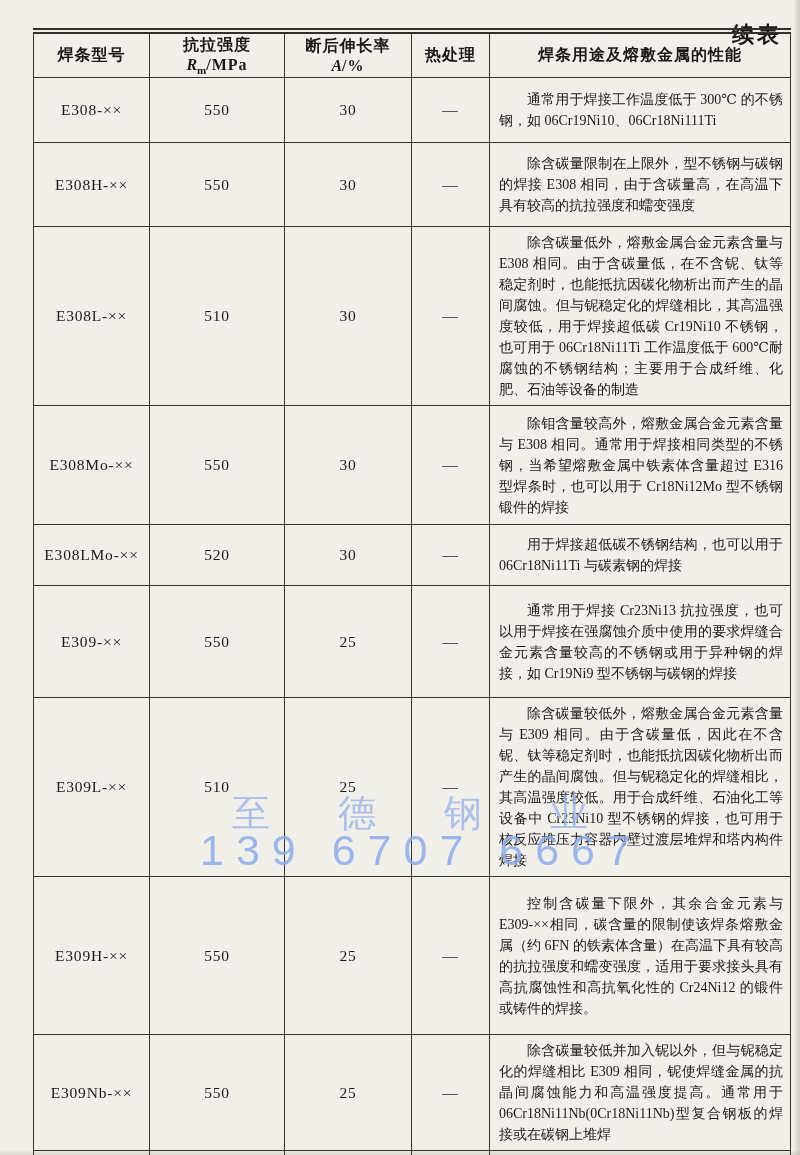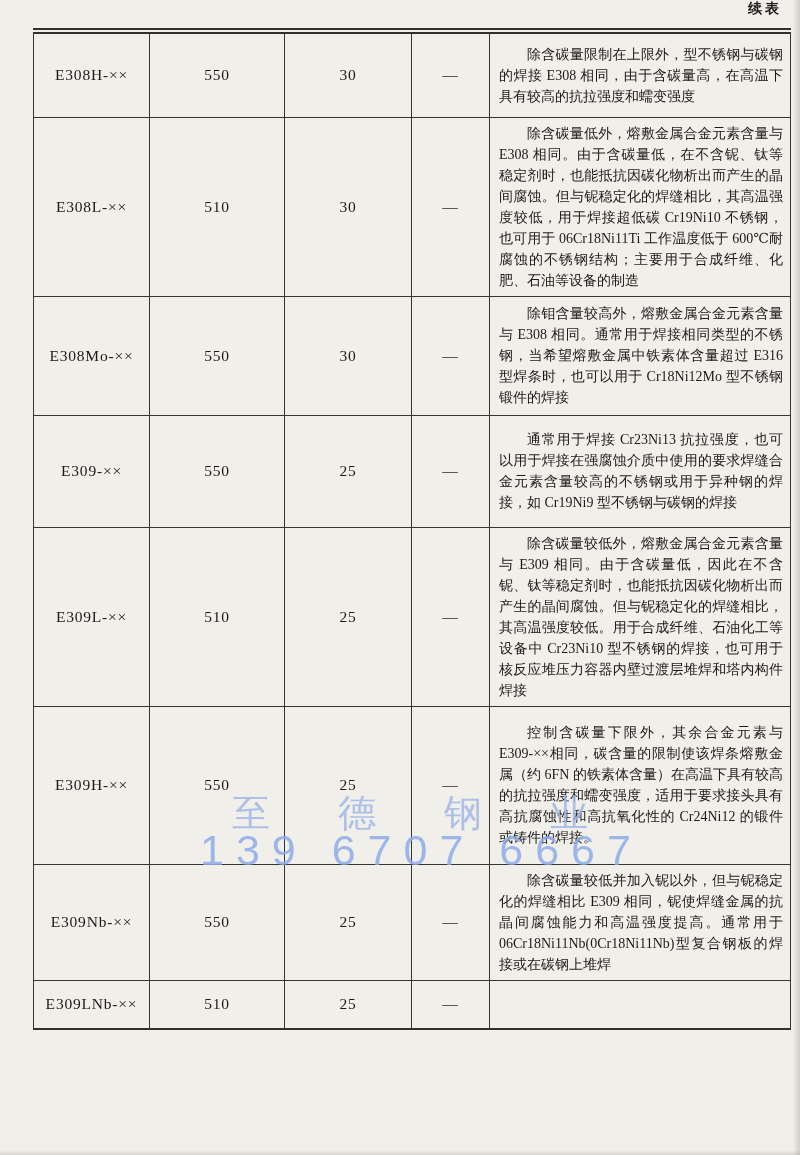--- a/index.html
+++ b/index.html
@@ -11,22 +11,22 @@
   }
   .page-edge-right{
     position:absolute;top:0;right:0;width:7px;height:100%;
     background:linear-gradient(to left, rgba(170,163,152,.45), rgba(170,163,152,0));
   }
   .page-edge-bottom{
     position:absolute;left:0;bottom:0;width:100%;height:5px;
     background:linear-gradient(to top, rgba(170,163,152,.35), rgba(170,163,152,0));
   }
   .cont-label{
-    position:absolute;top:0;right:18px;
-    font-size:14px;font-weight:bold;letter-spacing:3px;
+    position:absolute;top:20px;right:18px;
+    font-size:22px;font-weight:bold;letter-spacing:3px;
   }
   .table-wrap{
     position:absolute;left:33px;top:28px;width:758px;
     border-top:2px solid #33302b;
     padding-top:2px;
   }
   table{
     border-collapse:collapse;table-layout:fixed;width:757px;
     border-top:2px solid #33302b;
   }
@@ -87,21 +87,37 @@
 <div class="table-wrap">
 <table>
   <colgroup>
     <col class="c-model">
         <col class="c-tensile">
         <col class="c-elong">
         <col class="c-heat">
         <col class="c-usage">
   </colgroup>
   <tbody>
-
+        <tr class="header-row">
+    <th><span>焊条型号</span></th>
+    <th><span>抗拉强度 </span><span class="sym">R</span><sub>m</sub><span>/MPa</span></th>
+    <th><span>断后伸长率 </span><span class="sym">A</span><span>/%</span></th>
+    <th><span>热处理</span></th>
+    <th><span>焊条用途及熔敷金属的性能</span></th>
+  </tr>
+
+  <tr class="r1">
+    <td class="center">E308-××</td>
+    <td class="center">550</td>
+    <td class="center">30</td>
+    <td class="center">—</td>
+    <td class="usage">
+            <span class="indent">通常用于焊接工作温度低于 300℃ 的不锈钢，如 06Cr19Ni10、06Cr18Ni111Ti</span>
+          </td>
+  </tr>
   <tr class="r2">
     <td class="center">E308H-××</td>
     <td class="center">550</td>
     <td class="center">30</td>
     <td class="center">—</td>
     <td class="usage">
             <span class="indent">除含碳量限制在上限外，型不锈钢与碳钢的焊接 E308 相同，由于含碳量高，在高温下具有较高的抗拉强度和蠕变强度</span>
           </td>
   </tr>
   <tr class="r3">
@@ -113,20 +129,29 @@
             <span class="indent">除含碳量低外，熔敷金属合金元素含量与 E308 相同。由于含碳量低，在不含铌、钛等稳定剂时，也能抵抗因碳化物析出而产生的晶间腐蚀。但与铌稳定化的焊缝相比，其高温强度较低，用于焊接超低碳 Cr19Ni10 不锈钢，也可用于 06Cr18Ni11Ti 工作温度低于 600℃耐腐蚀的不锈钢结构；主要用于合成纤维、化肥、石油等设备的制造</span>
           </td>
   </tr>
   <tr class="r4">
     <td class="center">E308Mo-××</td>
     <td class="center">550</td>
     <td class="center">30</td>
     <td class="center">—</td>
     <td class="usage">
             <span class="indent">除钼含量较高外，熔敷金属合金元素含量与 E308 相同。通常用于焊接相同类型的不锈钢，当希望熔敷金属中铁素体含量超过 E316 型焊条时，也可以用于 Cr18Ni12Mo 型不锈钢锻件的焊接</span>
+          </td>
+  </tr>
+  <tr class="r5">
+    <td class="center">E308LMo-××</td>
+    <td class="center">520</td>
+    <td class="center">30</td>
+    <td class="center">—</td>
+    <td class="usage">
+            <span class="indent">用于焊接超低碳不锈钢结构，也可以用于 06Cr18Ni11Ti 与碳素钢的焊接</span>
           </td>
   </tr>
   <tr class="r6">
     <td class="center">E309-××</td>
     <td class="center">550</td>
     <td class="center">25</td>
     <td class="center">—</td>
     <td class="usage">
             <span class="indent">通常用于焊接 Cr23Ni13 抗拉强度，也可以用于焊接在强腐蚀介质中使用的要求焊缝合金元素含量较高的不锈钢或用于异种钢的焊接，如 Cr19Ni9 型不锈钢与碳钢的焊接</span>
           </td>

